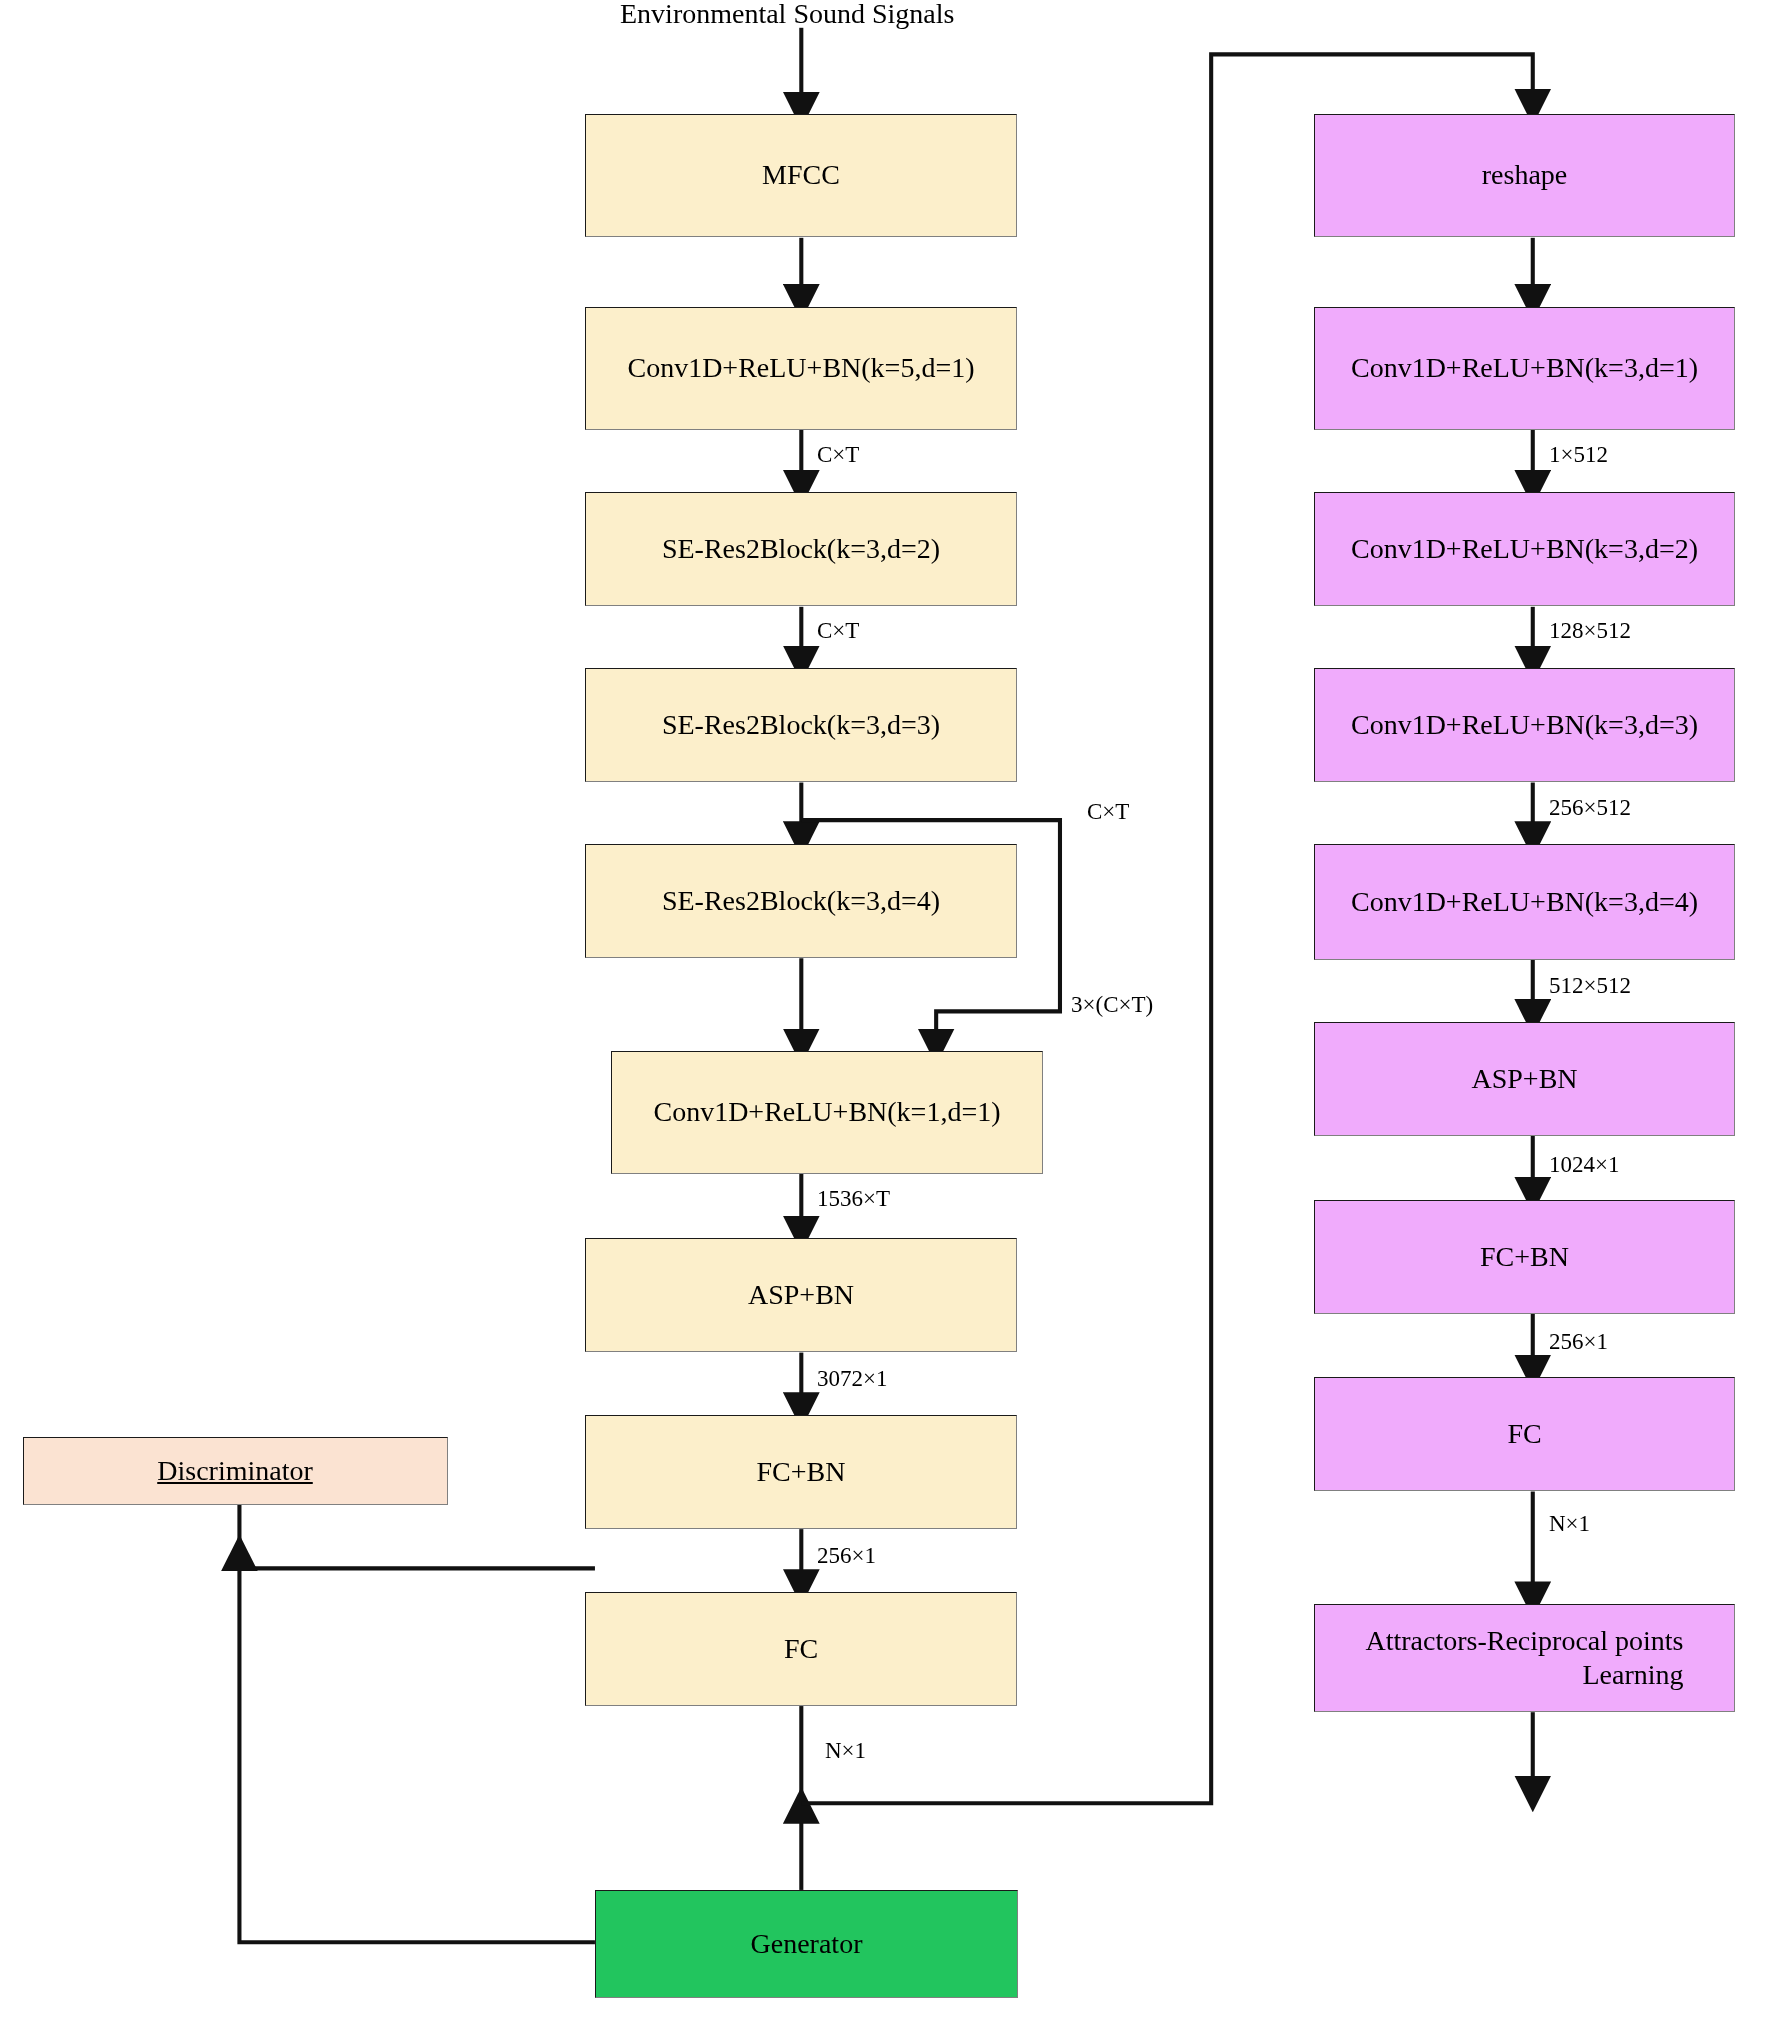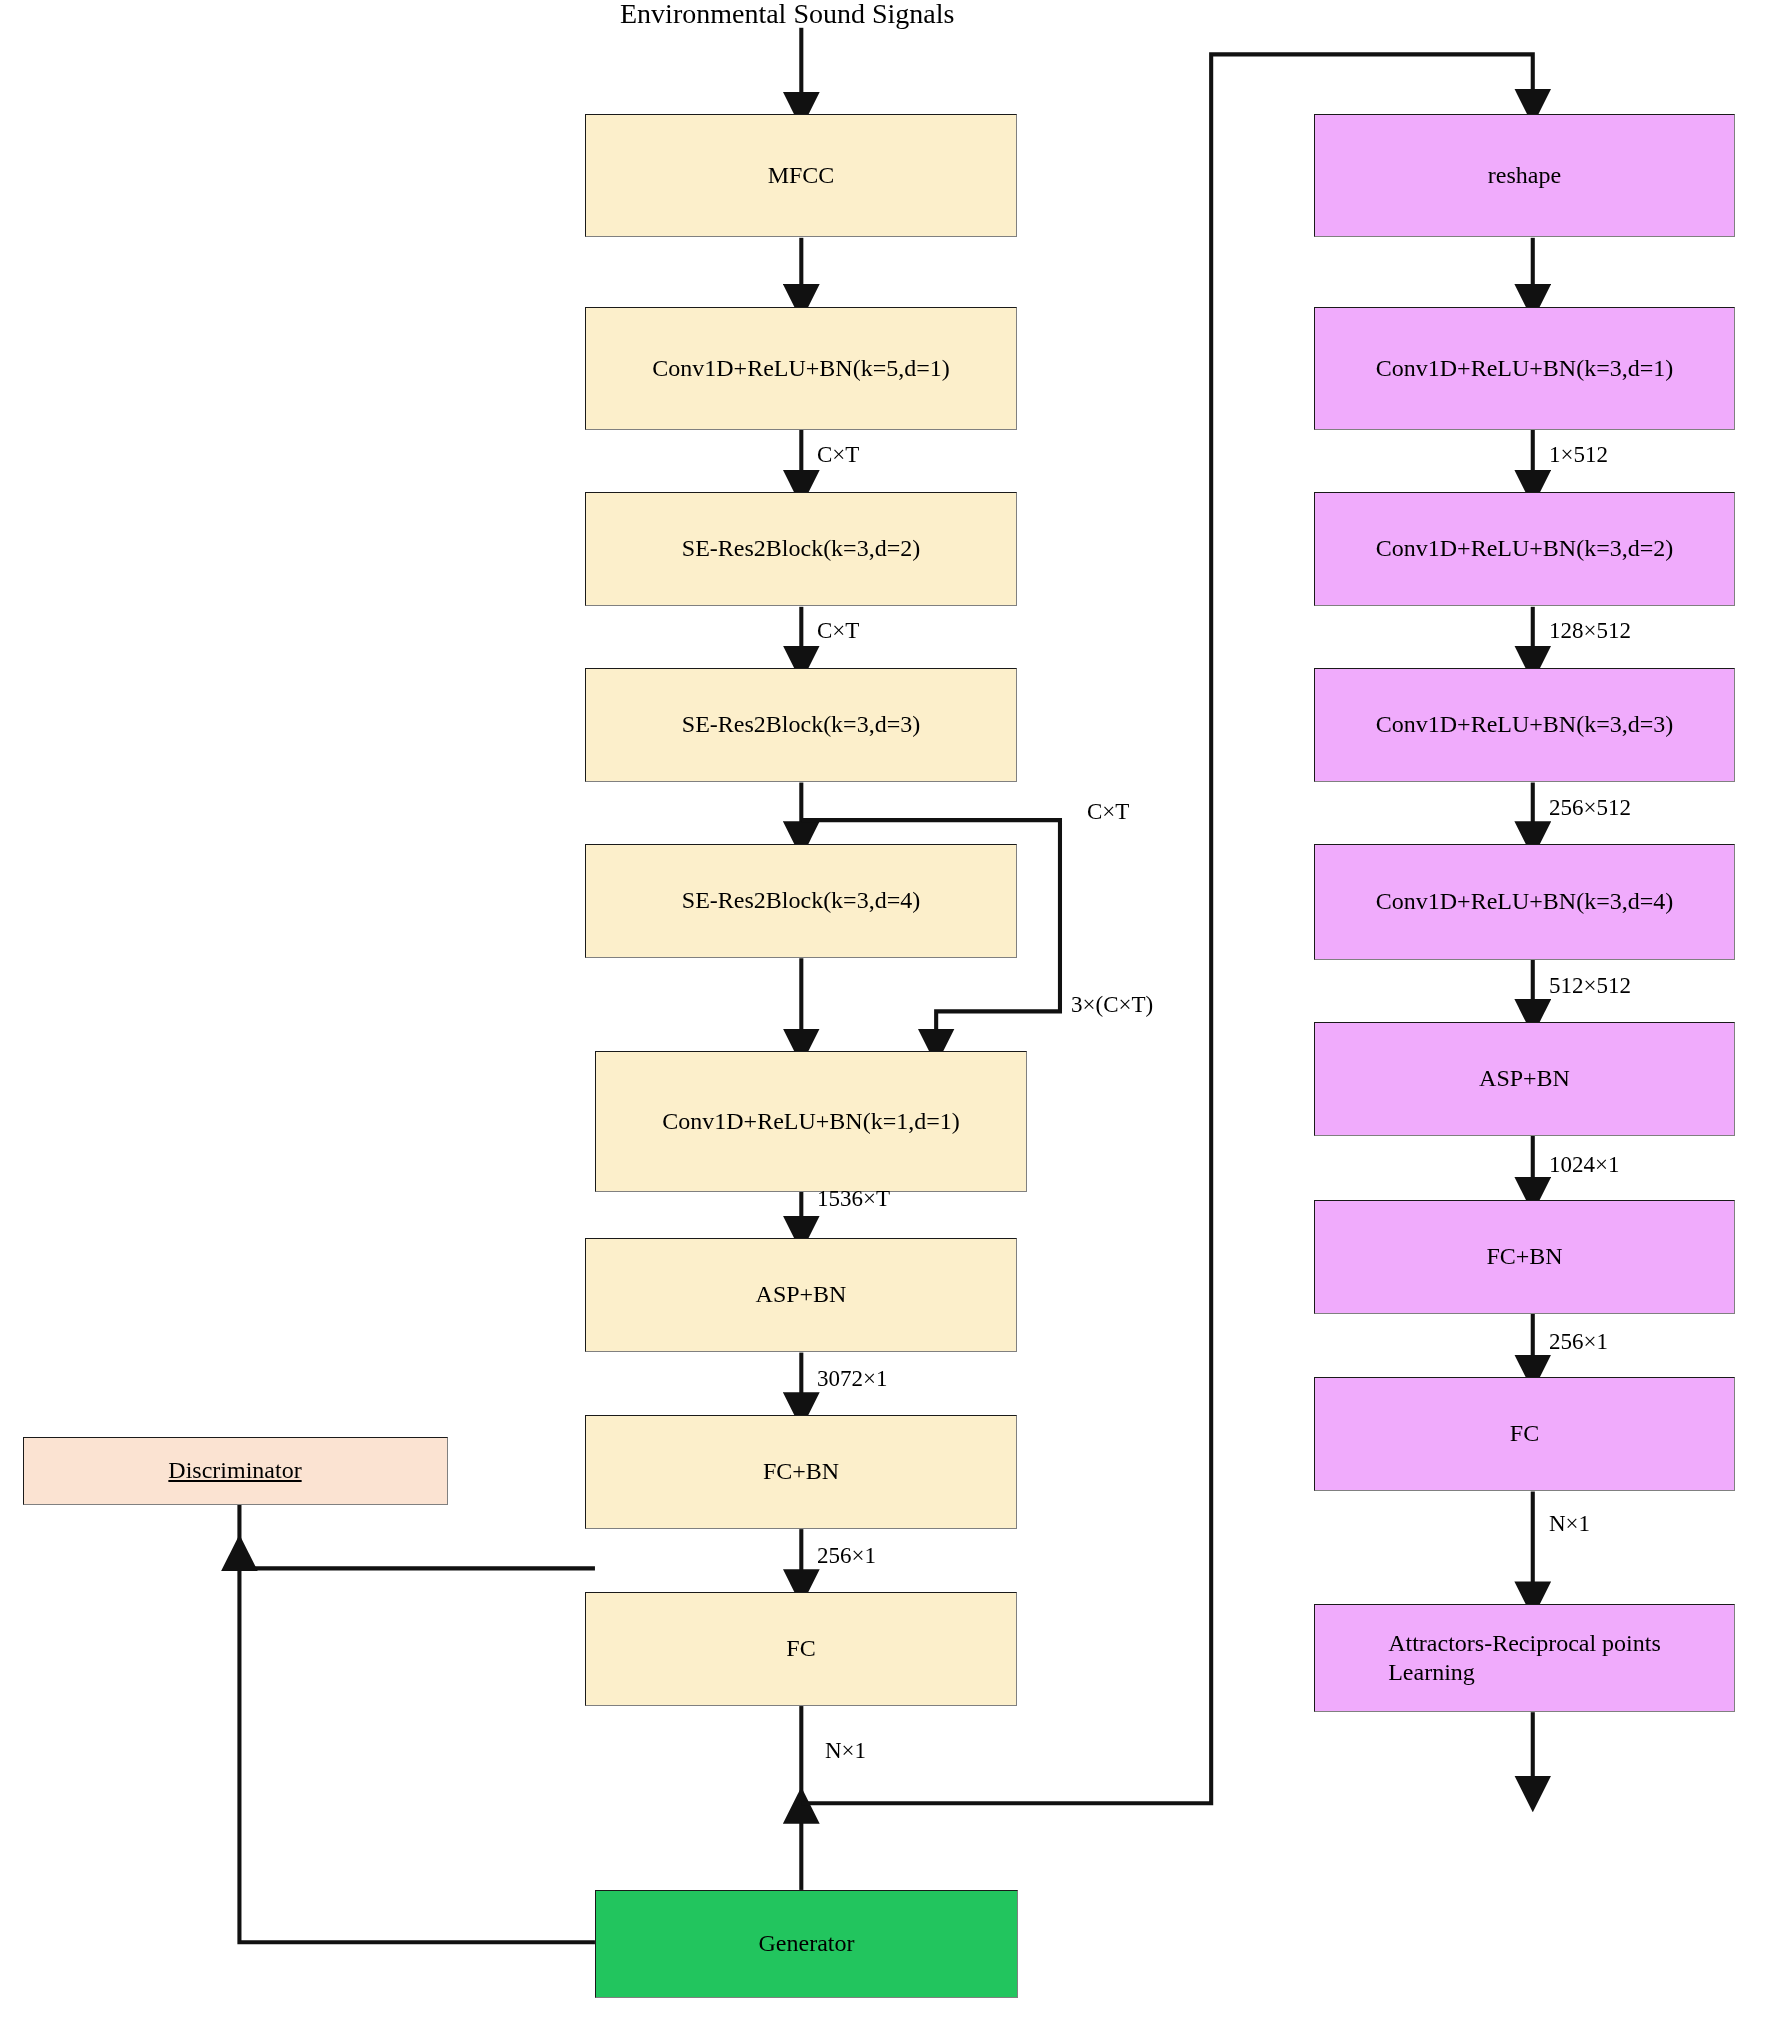--- a/index.html
+++ b/index.html
@@ -26,24 +26,24 @@
   }
   .node {
     position: absolute;
     box-sizing: border-box;
     border: 1.6px solid #1a1a1a;
     border-right-color: #808080;
     border-bottom-color: #808080;
     display: flex;
     align-items: center;
     justify-content: center;
-    text-align: left;
+    text-align: right;
     line-height: 1.22;
     color: #000000;
-    font-size: 24px;
+    font-size: 28px;
     padding: 0 5.7px;
   }
   .node.yellow { background: #FCEFCB; }
   .node.green  { background: #f0abfc; }
   .node.peach  { background: #FBE3D2; }
   .node.blue   { background: #22c55e; }
 
   .edge-label {
     position: absolute;
     color: #000000;
@@ -114,21 +114,21 @@
     </g>
   </svg>
 
   <div class="title-label" style="left:620px; top:0px;">Environmental Sound Signals</div>
 
   <div class="node yellow" style="left:585px; top:114px;  width:432px; height:123px;">MFCC</div>
   <div class="node yellow" style="left:585px; top:307px;  width:432px; height:123px;">Conv1D+ReLU+BN(k=5,d=1)</div>
   <div class="node yellow" style="left:585px; top:492px; width:432px; height:114px;">SE-Res2Block(k=3,d=2)</div>
   <div class="node yellow" style="left:585px; top:668px; width:432px; height:114px;">SE-Res2Block(k=3,d=3)</div>
   <div class="node yellow" style="left:585px; top:844px; width:432px; height:114px;">SE-Res2Block(k=3,d=4)</div>
-  <div class="node yellow" style="left:595px; top:1051px; width:432px; height:141px;">Conv1D+ReLU+BN(k=1,d=1)</div>
+  <div class="node yellow" style="left:611px; top:1051px; width:432px; height:123px;">Conv1D+ReLU+BN(k=1,d=1)</div>
   <div class="node yellow" style="left:585px; top:1238px; width:432px; height:114px;">ASP+BN</div>
   <div class="node yellow" style="left:585px; top:1415px; width:432px; height:114px;">FC+BN</div>
   <div class="node yellow" style="left:585px; top:1592px; width:432px; height:114px;">FC</div>
 
   <div class="edge-label" style="left:817px; top:443px;">C×T</div>
   <div class="edge-label" style="left:817px; top:619px;">C×T</div>
   <div class="edge-label" style="left:1087px; top:800px;">C×T</div>
   <div class="edge-label" style="left:1071px; top:993px;">3×(C×T)</div>
   <div class="edge-label" style="left:817px; top:1187px;">1536×T</div>
   <div class="edge-label" style="left:817px; top:1367px;">3072×1</div>

